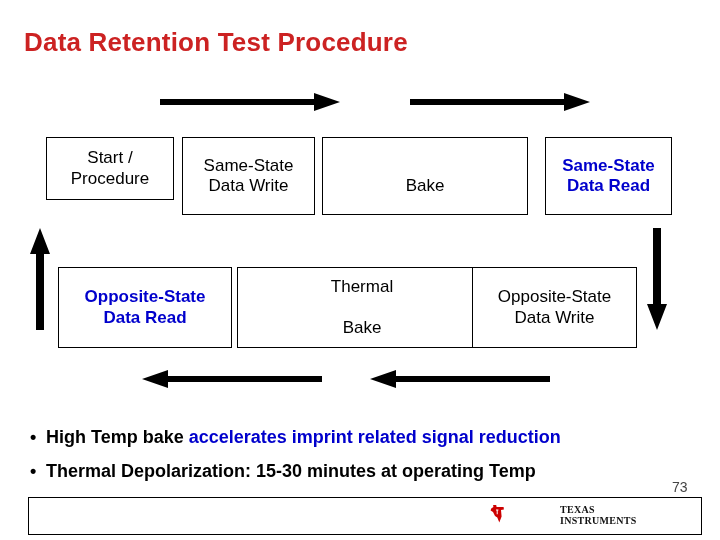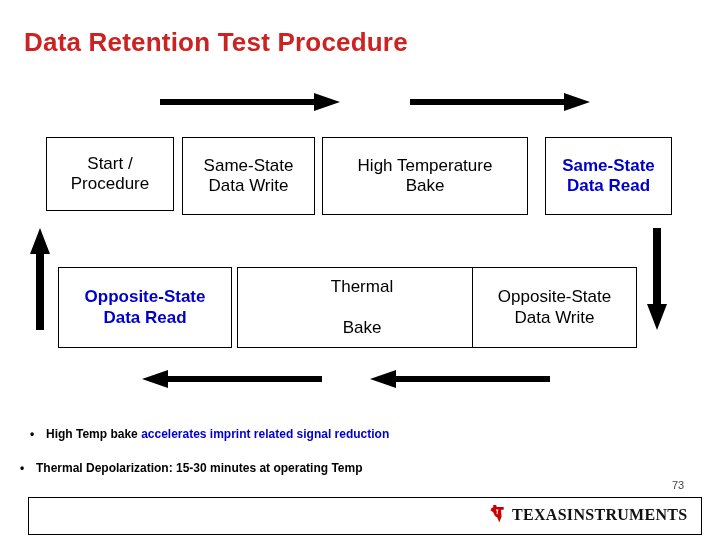--- a/index.html
+++ b/index.html
@@ -47,21 +47,21 @@
   .flow-box.accent {
     color: #0000cc;
     font-weight: bold;
   }
   .flow-box .box-text {
     display: block;
     width: 100%;
   }
 
   
-  #box-start      { left: 46px;  top: 137px; width: 128px; height: 74px; }
+  #box-start      { left: 46px;  top: 137px; width: 128px; height: 63px; }
   #box-same-write { left: 182px; top: 137px; width: 133px; height: 78px; }
   #box-hot-bake   { left: 322px; top: 137px; width: 206px; height: 78px; }
   #box-same-read  { left: 545px; top: 137px; width: 127px; height: 78px; }
 
   
   #box-opp-read   { left: 58px;  top: 267px; width: 174px; height: 81px; }
   #box-depol-bake { left: 237px; top: 267px; width: 250px; height: 81px; }
   #box-opp-write  { left: 472px; top: 267px; width: 165px; height: 81px; }
 
   
@@ -71,37 +71,37 @@
   #arrow-top-1    { left: 160px; top: 90px; }
   #arrow-top-2    { left: 410px; top: 90px; }
   #arrow-bottom-1 { left: 142px; top: 367px; }
   #arrow-bottom-2 { left: 370px; top: 367px; }
   #arrow-left-up  { left: 28px;  top: 228px; }
   #arrow-right-dn { left: 645px; top: 228px; }
 
   
   .bullet-line {
     position: absolute;
-    font-size: 12px;
+    font-size: 18px;
     font-weight: bold;
     color: #000000;
     white-space: nowrap;
   }
   #bullet-1 { left: 30px; top: 427px; }
-  #bullet-2 { left: 20px; top: 461px; }
+  #bullet-2 { left: 30px; top: 461px; }
   .bullet-mark { display: inline-block; width: 16px; color: #000000; }
   .seg-black { color: #000000; }
   .seg-blue  { color: #0000cc; }
 
   
   #page-number {
     position: absolute;
     left: 672px;
     top: 479px;
-    font-size: 11px;
+    font-size: 14px;
     color: #444444;
   }
 
   
   #footer-bar {
     position: absolute;
     left: 28px;
     top: 497px;
     width: 674px;
     height: 38px;
@@ -112,27 +112,28 @@
   #ti-logo {
     position: absolute;
     left: 490px;
     top: 504px;
     display: flex;
     align-items: center;
     gap: 5px;
   }
   #ti-logo .ti-words {
     display: flex;
-    flex-direction: row;
+    flex-direction: column;
     line-height: 1.02;
     font-family: "Liberation Serif", serif;
-    font-size: 16px;
+    font-size: 10px;
     font-weight: bold;
     color: #111111;
     letter-spacing: 0.3px;
+    margin-left: 48px;
   }
   #ti-logo .ti-words span { display: block; }
 </style>
 </head>
 <body>
 
 <div id="slide-title">Data Retention Test Procedure</div>
 
 <div class="arrow" id="arrow-top-1">
   <svg width="180" height="24" viewBox="0 0 180 24" aria-hidden="true">
@@ -179,21 +180,21 @@
 
 <div class="flow-box" id="box-same-write">
   <span class="box-text">
     <span>Same-State</span><br>
     <span>Data Write</span>
   </span>
 </div>
 
 <div class="flow-box" id="box-hot-bake">
   <span class="box-text">
-    <span>High Temperature</span><br>
+    <br>
     <span>Bake</span>
   </span>
 </div>
 
 <div class="flow-box accent" id="box-same-read">
   <span class="box-text">
     <span>Same-State</span><br>
     <span>Data Read</span>
   </span>
 </div>

